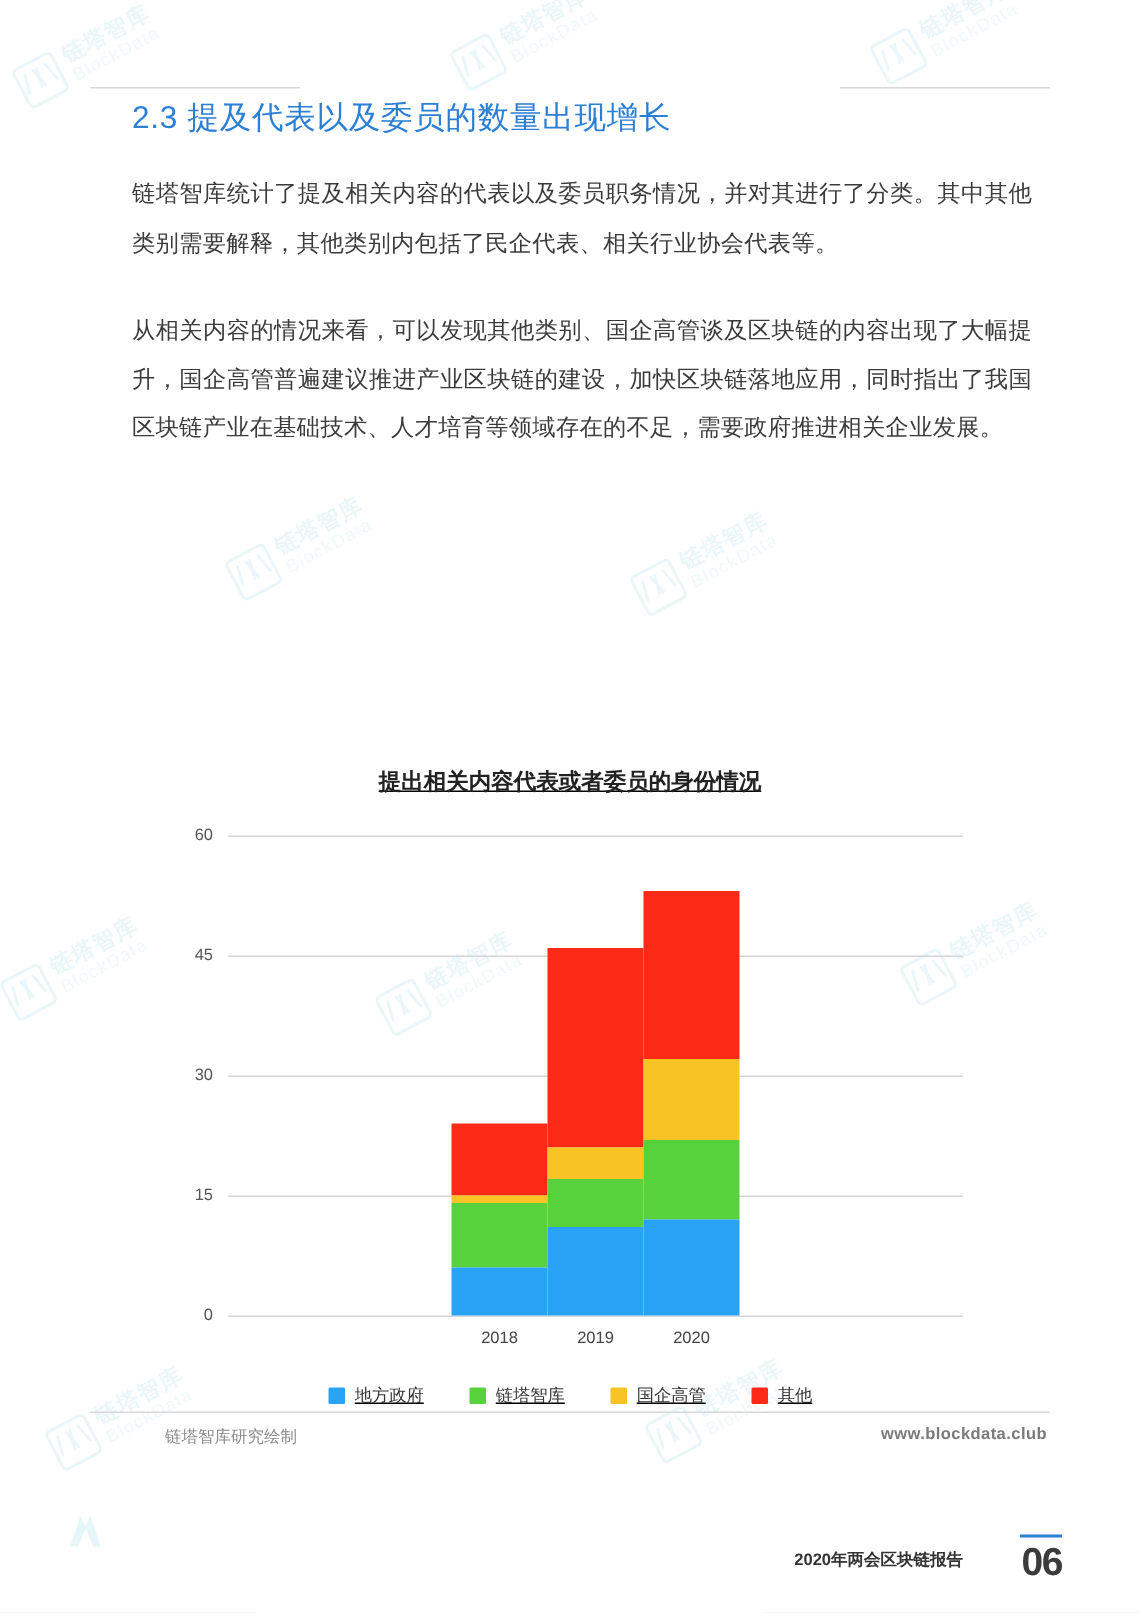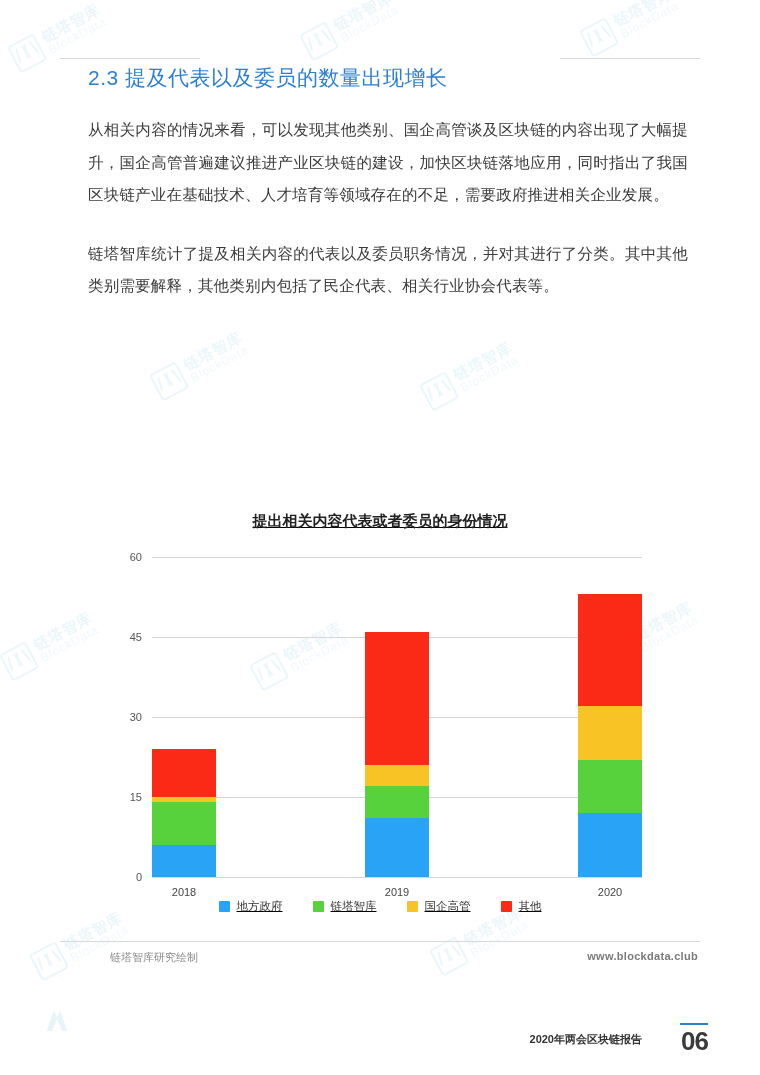--- a/index.html
+++ b/index.html
@@ -143,21 +143,21 @@
     color: #555;
     white-space: nowrap;
   }
   .bars {
     position: absolute;
     left: 0;
     right: 0;
     bottom: 0;
     top: 0;
     display: flex;
-    justify-content: space-between;
+    justify-content: center;
     align-items: flex-end;
   }
   .bar-col {
     width: 64px;
     display: flex;
     flex-direction: column-reverse;
     position: relative;
   }
   .seg { width: 100%; }
   .xtick {
@@ -167,21 +167,21 @@
     transform: translateX(-50%);
     margin-top: 9px;
     font-size: 11px;
     color: #444;
     white-space: nowrap;
   }
   .legend {
     display: flex;
     justify-content: center;
     gap: 30px;
-    margin-top: 22px;
+    margin-top: 46px;
   }
   .legend-item {
     display: flex;
     align-items: center;
     gap: 7px;
     font-size: 11.5px;
     color: #333;
   }
   .legend-swatch {
     width: 11px;
@@ -342,22 +342,22 @@
         <div class="wm-en">BlockData</div>
       </div>
     </div>
   </div>
 
   <div class="hdr-rule left"></div>
   <div class="hdr-rule right"></div>
 
   <div class="content">
     <h2 class="section-title">2.3 提及代表以及委员的数量出现增长</h2>
+    <p class="body-text">链塔智库统计了提及相关内容的代表以及委员职务情况，并对其进行了分类。其中其他类别需要解释，其他类别内包括了民企代表、相关行业协会代表等。</p>
     <p class="body-text">从相关内容的情况来看，可以发现其他类别、国企高管谈及区块链的内容出现了大幅提升，国企高管普遍建议推进产业区块链的建设，加快区块链落地应用，同时指出了我国区块链产业在基础技术、人才培育等领域存在的不足，需要政府推进相关企业发展。</p>
-    <p class="body-text">链塔智库统计了提及相关内容的代表以及委员职务情况，并对其进行了分类。其中其他类别需要解释，其他类别内包括了民企代表、相关行业协会代表等。</p>
   </div>
 
   <div class="chart-wrap">
     <div class="chart-title">提出相关内容代表或者委员的身份情况</div>
     <div class="plot" id="plot">
         <div class="gridline" style="top: 320px;">
           <div class="ytick">0</div>
         </div>
         <div class="gridline" style="top: 240px;">
           <div class="ytick">15</div>

